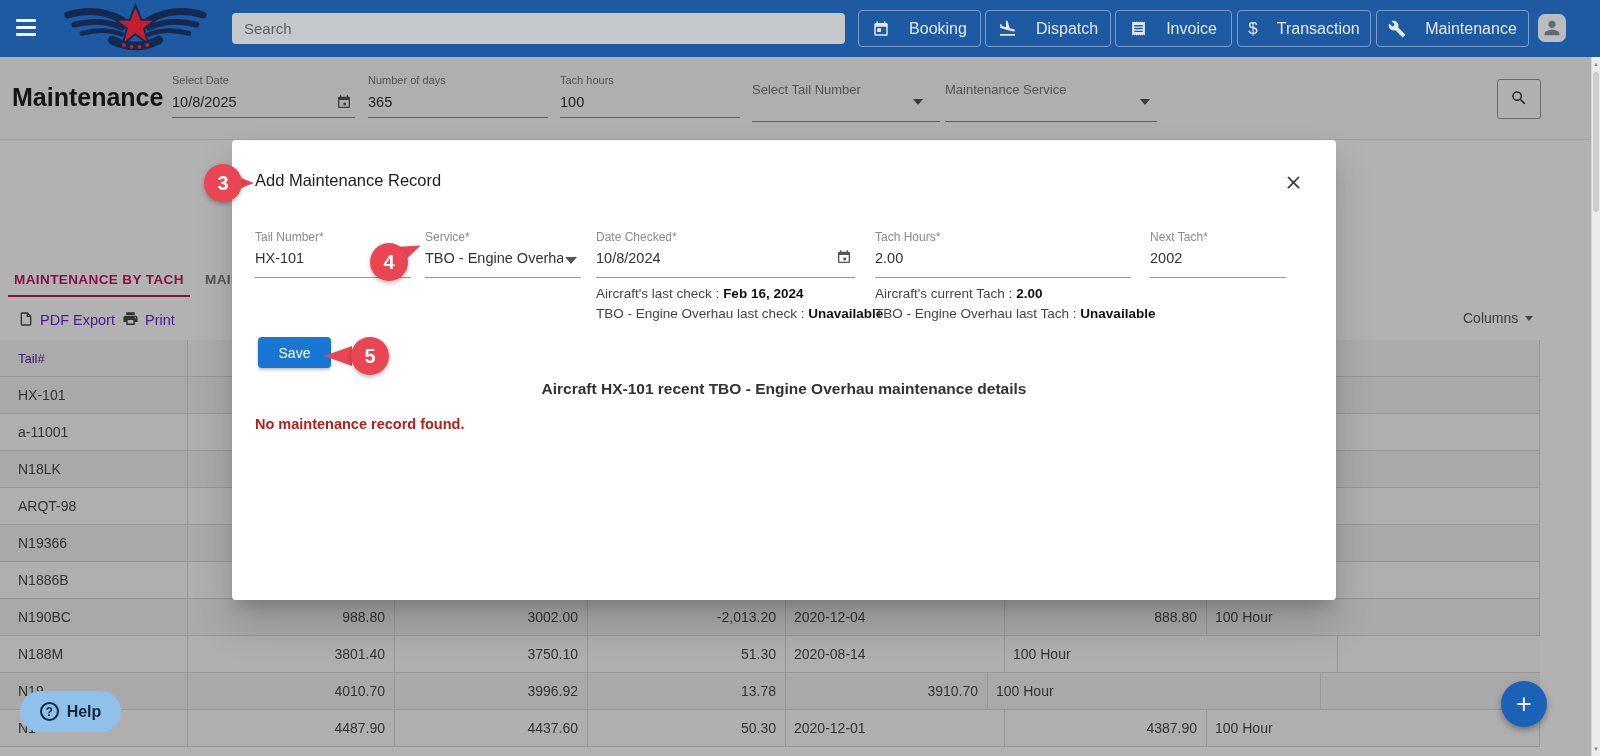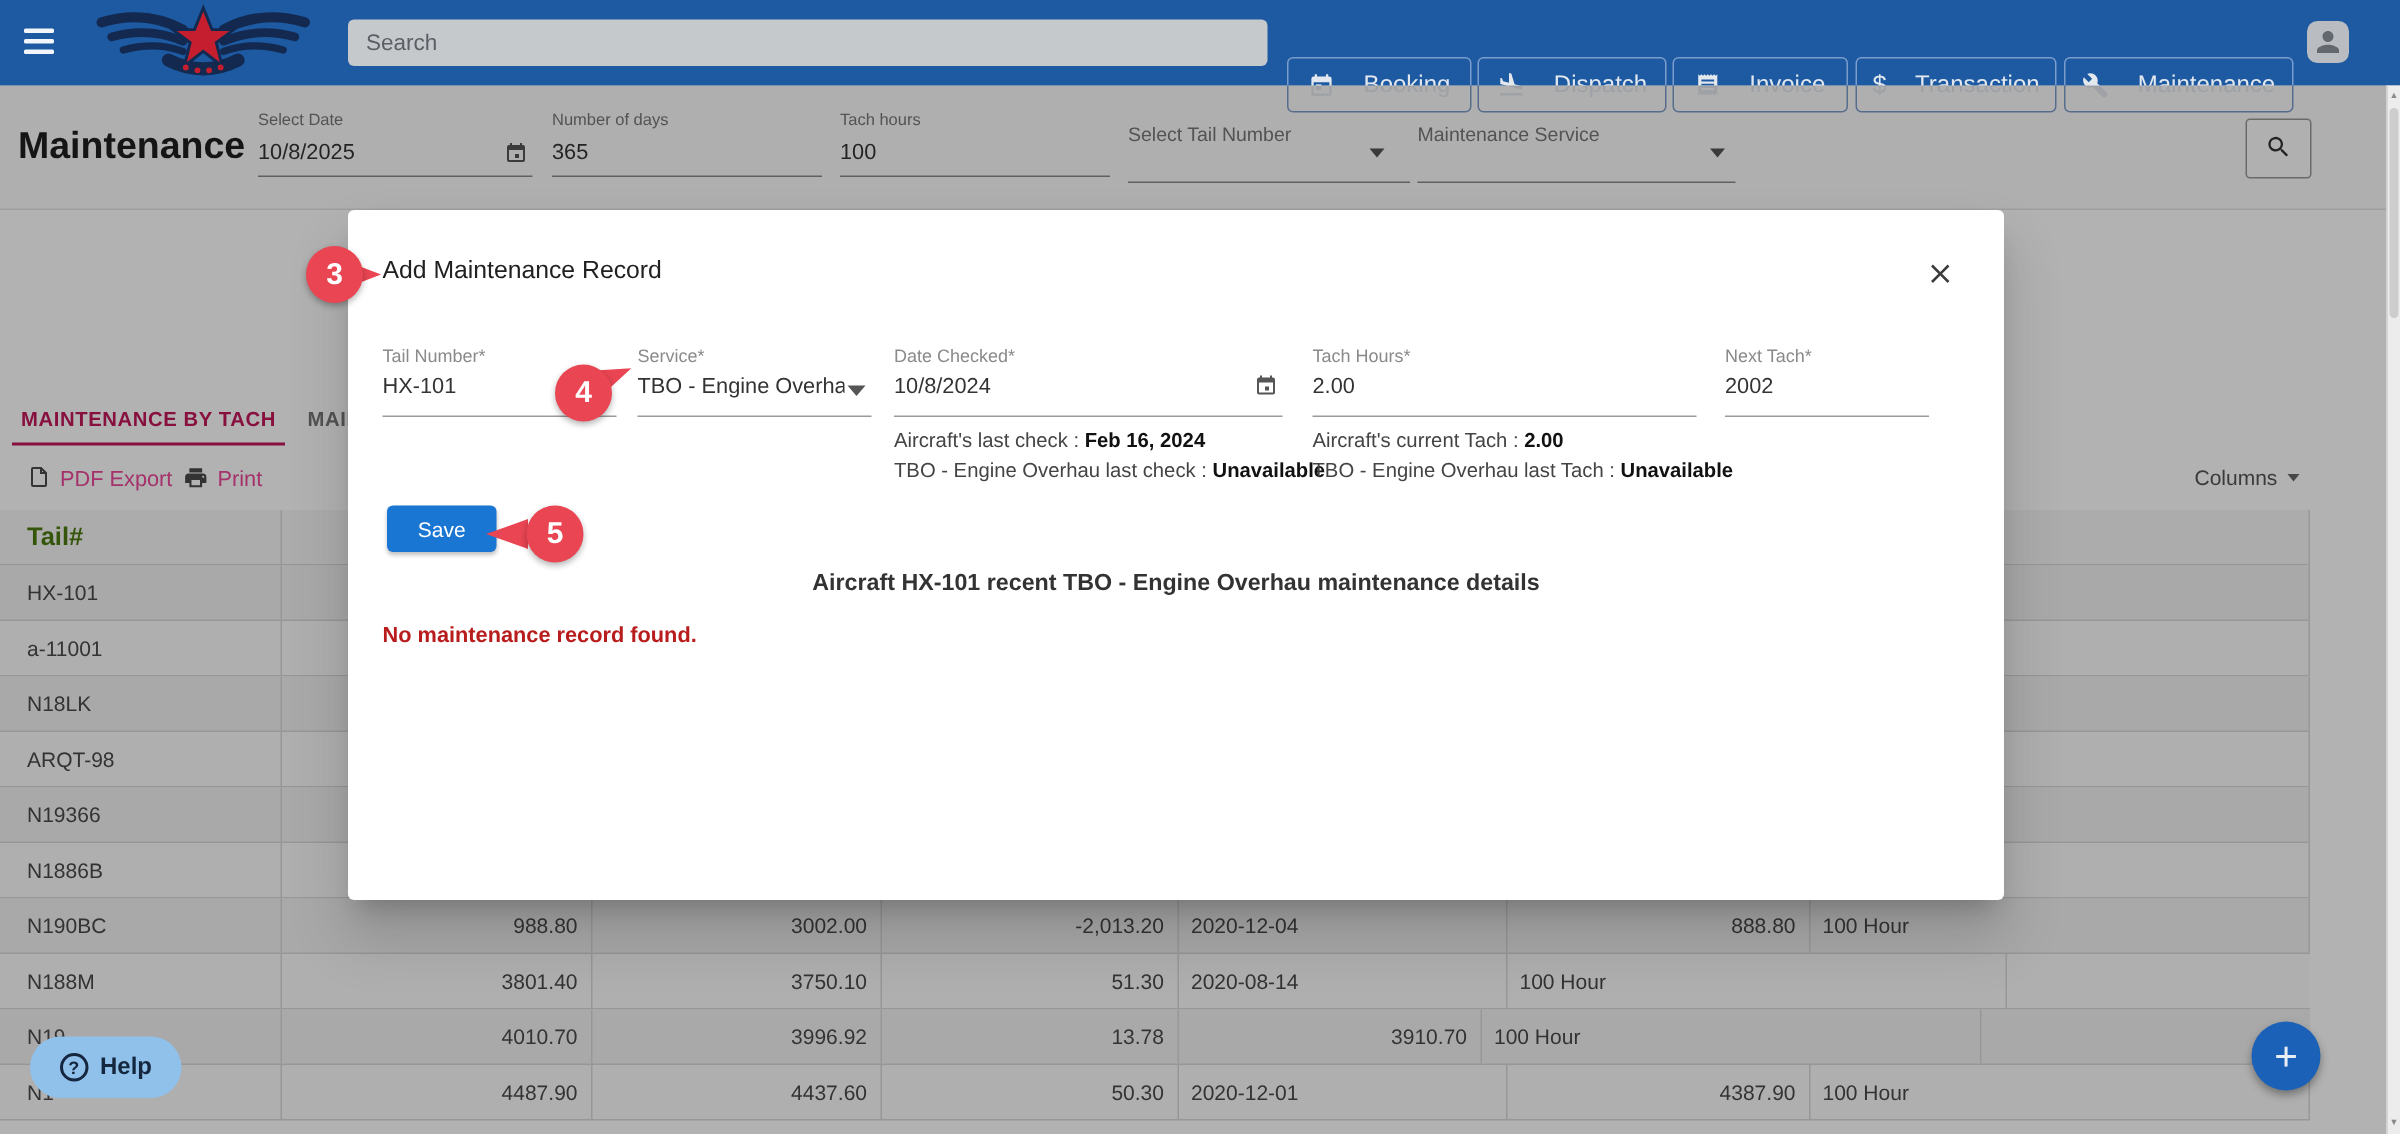--- a/index.html
+++ b/index.html
@@ -13,21 +13,21 @@
   .hamburger { position:absolute; left:16px; top:19px; width:22px; height:19px; cursor:pointer; }
   .hamburger span { display:block; width:20px; height:3px; background:#f2f5f9; border-radius:1px; margin-bottom:4px; }
   .logo { position:absolute; left:58px; top:1px; }
   .topsearch { position:absolute; left:232px; top:13px; width:613px; height:31px;
                background:#c6c9cc; border:none; border-radius:4px; padding:0 12px;
                font: 15px "Liberation Sans", sans-serif; color:#3c4248; outline:none; }
   .topsearch::placeholder { color:#5b6066; opacity:1; }
   .navbtn { position:absolute; top:10px; height:37px; background:transparent;
             border:1px solid #7b9dcb; border-radius:4px; color:#e3e8ee;
             font: 16px "Liberation Sans", sans-serif; cursor:pointer;
-            display:flex; align-items:center; justify-content:center; gap:19px;margin-top:28px; }
+            display:flex; align-items:center; justify-content:center; gap:19px; }
   .navbtn svg { display:block; }
   .nb-booking { left:858px; width:123px; }
   .nb-dispatch { left:985px; width:126px; }
   .nb-invoice { left:1115px; width:117px; }
   .nb-transaction { left:1237px; width:134px; }
   .nb-maintenance { left:1376px; width:153px; }
   .dollar-glyph { font-size:17px; font-weight:500; }
   .avatar { position:absolute; left:1538px; top:14px; width:28px; height:28px; border-radius:7px;
             background:#b9bcc0; display:flex; align-items:center; justify-content:center; cursor:pointer; }
 
@@ -48,33 +48,33 @@
 
   
   .card { position:absolute; left:0; top:140px; width:1600px; height:616px; background:#fff; }
   .tab-active { position:absolute; left:8px; top:125px; width:182px; height:30px; line-height:30px;
                 text-align:center; font-size:13.5px; font-weight:bold; letter-spacing:.4px;
                 color:var(--tab-pink,#c2185b); cursor:pointer; }
   .tab-underline { position:absolute; left:8px; top:155px; width:182px; height:2px; background:var(--tab-pink,#c2185b); }
   .tab-partial { position:absolute; left:205px; top:125px; height:30px; line-height:30px;
                  font-size:13.5px; font-weight:bold; letter-spacing:.4px; color:#767676; cursor:pointer; }
   .toolbtn { position:absolute; top:168px; height:24px; display:flex; align-items:center; gap:6px;
-             font-size:14.5px; color:#ec4899; cursor:pointer; background:none; border:none; }
+             font-size:14.5px; color:#6d28d9; cursor:pointer; background:none; border:none; }
   .tb-pdf { left:18px; } .tb-print { left:122px; }
   .tb-columns { position:absolute; left:1463px; top:170px; display:flex; align-items:center; gap:7px;
                 font-size:14px; color:#555; cursor:pointer; background:none; border:none; }
   .tb-columns .dd { width:0;height:0;border-left:4.5px solid transparent;border-right:4.5px solid transparent;border-top:5px solid #666; }
 
   .tbl { position:absolute; left:0; top:200px; width:1540px; }
   .trow { display:flex; height:37px; border-bottom:1px solid #d9d9d9; background:#fbfbfb; }
   .trow:nth-child(even) { background:#f3f3f3; }
   .trow.thead { background:#f7f7f7; }
   .td { height:100%; border-right:1px solid #d9d9d9; font-size:14px; color:#4a4a4a;
         display:flex; align-items:center; white-space:nowrap; overflow:hidden; }
-  .thead .td { font-size:17px; color:#4d7c0f;font-weight:bold; }
+  .thead .td { font-size:13px; color:#4c1d95; }
   .c0 { width:188px; padding-left:18px; }
   .c1 { width:207px; justify-content:flex-end; padding-right:9px; }
   .c2 { width:193px; justify-content:flex-end; padding-right:9px; }
   .c3 { width:198px; justify-content:flex-end; padding-right:9px; }
   .c4 { width:219px; padding-left:8px; }
   .c5 { width:202px; justify-content:flex-end; padding-right:9px; }
   .c6 { width:333px; padding-left:8px; }
 
   
   .overlay { position:absolute; left:0; top:57px; width:1600px; height:699px; background:rgba(0,0,0,.30); z-index:50; }

